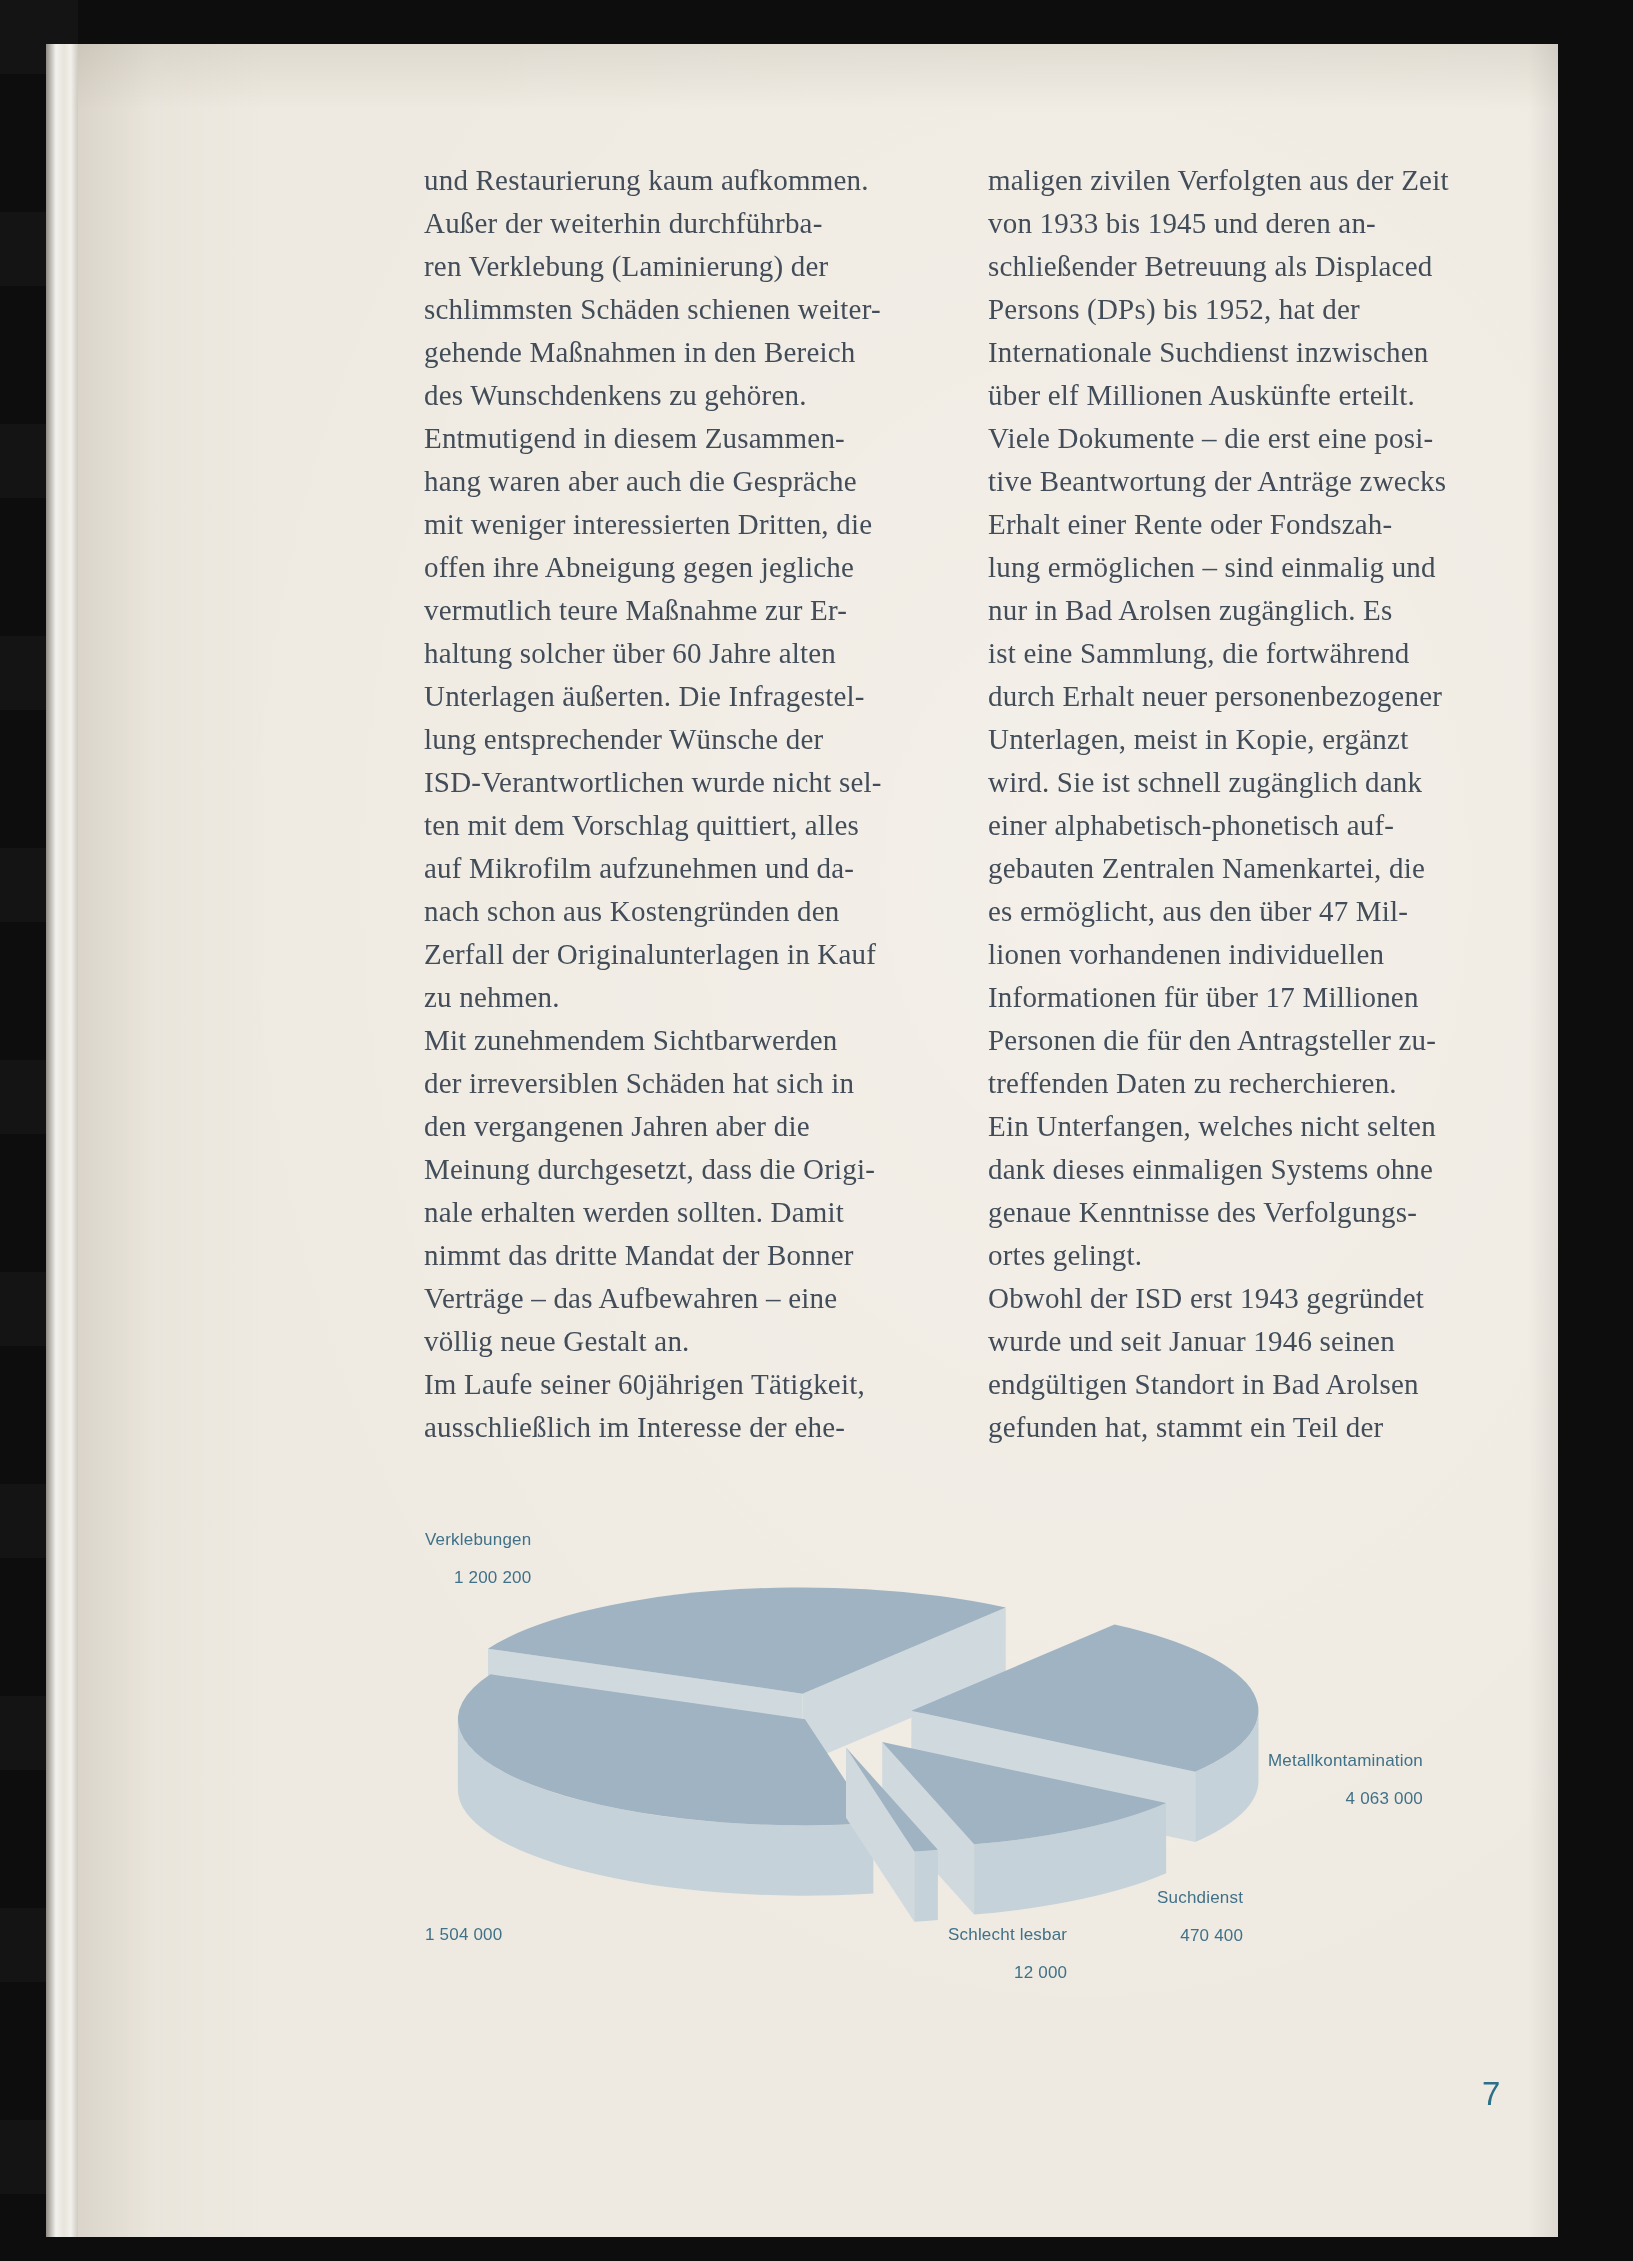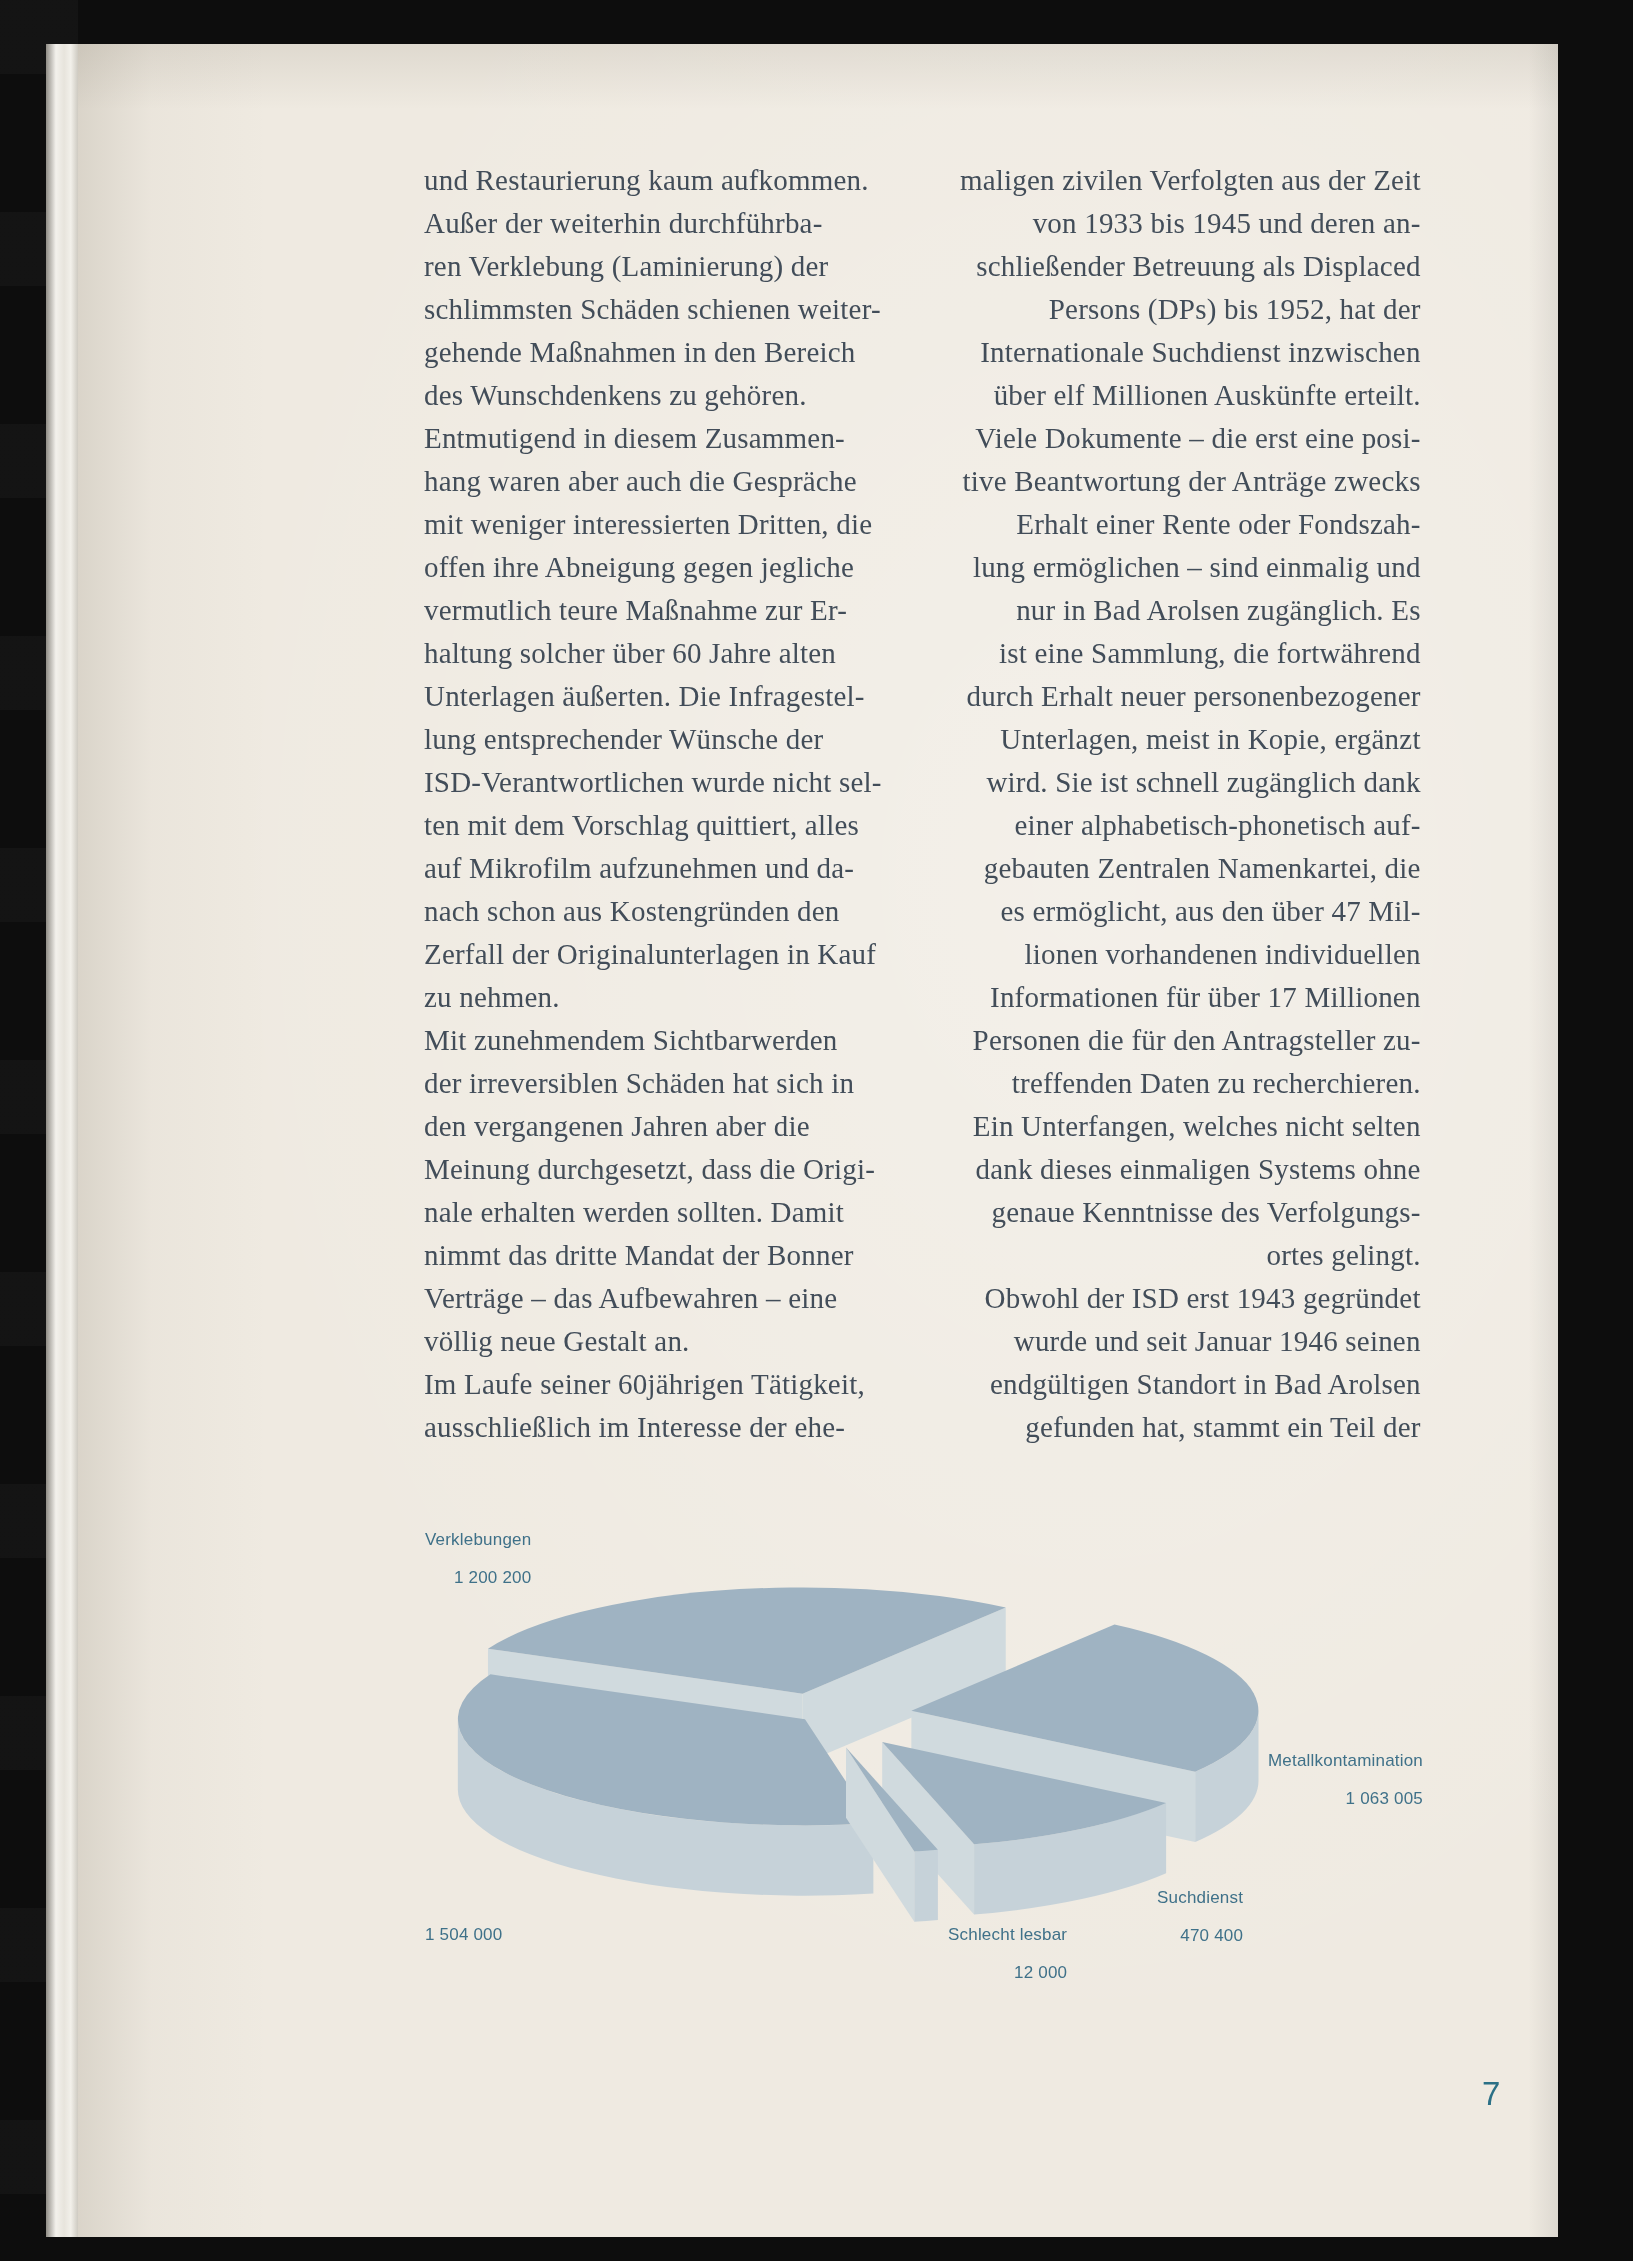--- a/index.html
+++ b/index.html
@@ -70,21 +70,21 @@
 Mit zunehmendem Sichtbarwerden
 der irreversiblen Schäden hat sich in
 den vergangenen Jahren aber die
 Meinung durchgesetzt, dass die Origi-
 nale erhalten werden sollten. Damit
 nimmt das dritte Mandat der Bonner
 Verträge – das Aufbewahren – eine
 völlig neue Gestalt an.
 Im Laufe seiner 60jährigen Tätigkeit,
 ausschließlich im Interesse der ehe-</div>
-  <div class="text-col" style="left:882px;top:115px;text-align:right;">maligen zivilen Verfolgten aus der Zeit
+  <div class="text-col" style="left:910px;top:115px;">maligen zivilen Verfolgten aus der Zeit
 von 1933 bis 1945 und deren an-
 schließender Betreuung als Displaced
 Persons (DPs) bis 1952, hat der
 Internationale Suchdienst inzwischen
 über elf Millionen Auskünfte erteilt.
 Viele Dokumente – die erst eine posi-
 tive Beantwortung der Anträge zwecks
 Erhalt einer Rente oder Fondszah-
 lung ermöglichen – sind einmalig und
 nur in Bad Arolsen zugänglich. Es
@@ -127,21 +127,21 @@
     <path d="M 1035.5 2139.3 L 1148.0 2264.6 A 425 130 0 0 1 1119.1 2266.7 Z" fill="#9fb3c2"></path>
   </svg>
 
 <div class="callout" style="left:425px;top:1521px;">
   <div class="c-label">Verklebungen</div>
   <div class="c-value">1 200 200</div>
 </div>
 
 <div class="callout" style="left:1268px;top:1742px;">
   <div class="c-label">Metallkontamination</div>
-  <div class="c-value">1 063 005</div>
+  <div class="c-value">4 063 000</div>
 </div>
 
 <div class="callout" style="left:1157px;top:1879px;">
   <div class="c-label">Suchdienst</div>
   <div class="c-value">470 400</div>
 </div>
 
 <div class="callout" style="left:948px;top:1916px;">
   <div class="c-label">Schlecht lesbar</div>
   <div class="c-value">12 000</div>

